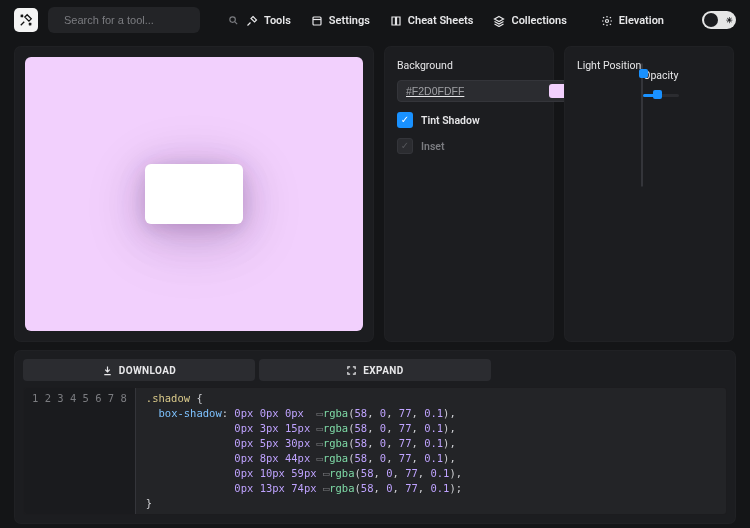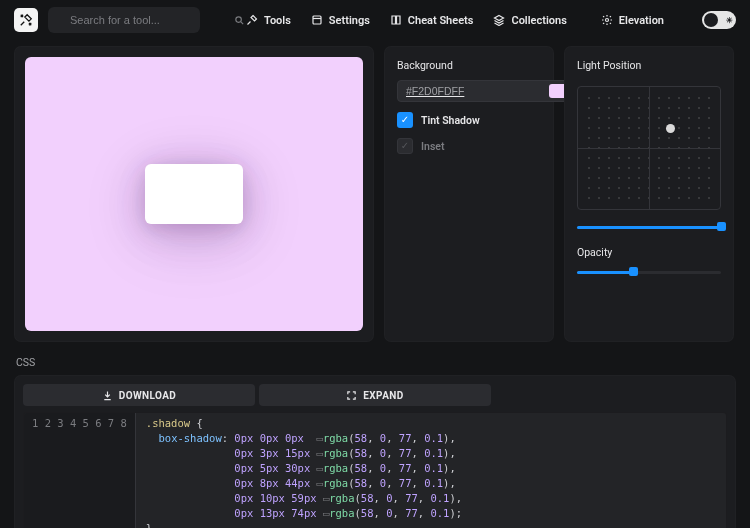--- a/index.html
+++ b/index.html
@@ -38,32 +38,32 @@
   .logo{
     width:24px;height:24px;border-radius:5px;background:#f4f4f4;
     display:flex;align-items:center;justify-content:center;color:#111;
   }
   .search{
     background:var(--panel-2);
     border-radius:6px;
     height:26px;
     width:152px;
     display:flex;align-items:center;
-    padding:0 20px;color:var(--text-xdim);
+    padding:0 14px;color:var(--text-xdim);
     gap:20px;
   }
   .search input{
     flex:1;background:transparent;border:none;outline:none;color:var(--text-dim);font-size:11px;
   }
   .search input::placeholder{color:var(--text-xdim)}
   .nav{
     margin-left:auto;display:flex;gap:20px;align-items:center;
     font-weight:600;font-size:11px;
   }
-  .nav .navitem{display:flex;align-items:center;gap:6px;cursor:pointer}
+  .nav .navitem{display:flex;align-items:flex-end;gap:6px;cursor:pointer}
   .nav .icon{width:12px;height:12px;display:block}
   .theme-toggle{
     margin-left:18px;
     width:34px;height:18px;border-radius:18px;background:#e6e6e6;position:relative;
     display:flex;align-items:center;justify-content:space-between;padding:0 3px;
   }
   .theme-toggle .knob{
     position:absolute;left:2px;top:2px;width:14px;height:14px;border-radius:50%;background:#1c1d20;
   }
   .theme-toggle .sun,.theme-toggle .moon{font-size:8px;color:#1c1d20;}
@@ -113,21 +113,21 @@
   .checkbox{
     width:16px;height:16px;border-radius:3px;display:flex;align-items:center;justify-content:center;
   }
   .checkbox.checked{background:var(--blue)}
   .checkbox.unchecked{background:var(--panel-3);border:1px solid var(--border)}
   .chkmark{color:#fff;font-size:10px;line-height:1}
   .chktxt{font-size:10.5px;font-weight:600;color:var(--text)}
   .chktxt.dim{color:var(--text-xdim)}
 
   
-  .light{height:296px;padding:10px 12px;display:flex;flex-direction:column}
+  .light{height:296px;padding:10px 12px;display:flex;flex-direction:row}
   .lightgrid{
     margin-top:6px;height:124px;background:var(--panel);border:1px solid var(--border);border-radius:4px;
     position:relative;overflow:hidden;
   }
   .lg-cross-v{position:absolute;left:50%;top:0;bottom:0;width:1px;background:var(--border)}
   .lg-cross-h{position:absolute;top:50%;left:0;right:0;height:1px;background:var(--border)}
   .lg-dots{position:absolute;inset:6px;opacity:.35;
     background-image:radial-gradient(circle,rgba(255,255,255,.35) 0.8px,transparent 0.8px);
     background-size:10px 10px;
   }
@@ -286,21 +286,20 @@
       <div class="slider">
         <div class="track"></div>
         <div class="fill" style="width: 39%;"></div>
         <div class="thumb" style="left: calc(39% - 4px);"></div>
       </div>
     </div>
   </div>
 </div>
 
 <div class="codewrap">
-  <div class="codelabel">CSS</div>
   <div class="codebox">
     <div class="outbtns">
       <div class="outbtn">
         <span>
           <svg width="11" height="11" viewBox="0 0 24 24" fill="none" stroke="currentColor" stroke-width="2.6">
               <path d="M12 3v12M7 10l5 5 5-5M5 21h14"></path>
             </svg>
         </span>
         <span>DOWNLOAD</span>
       </div>

